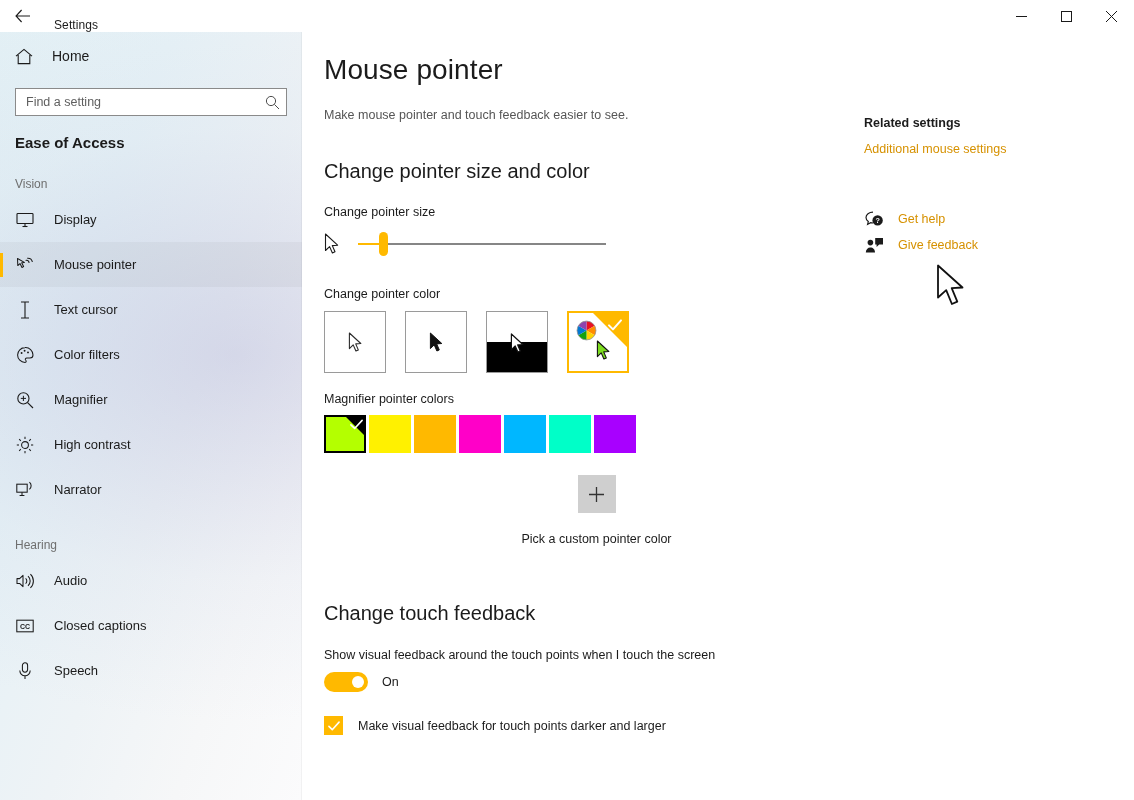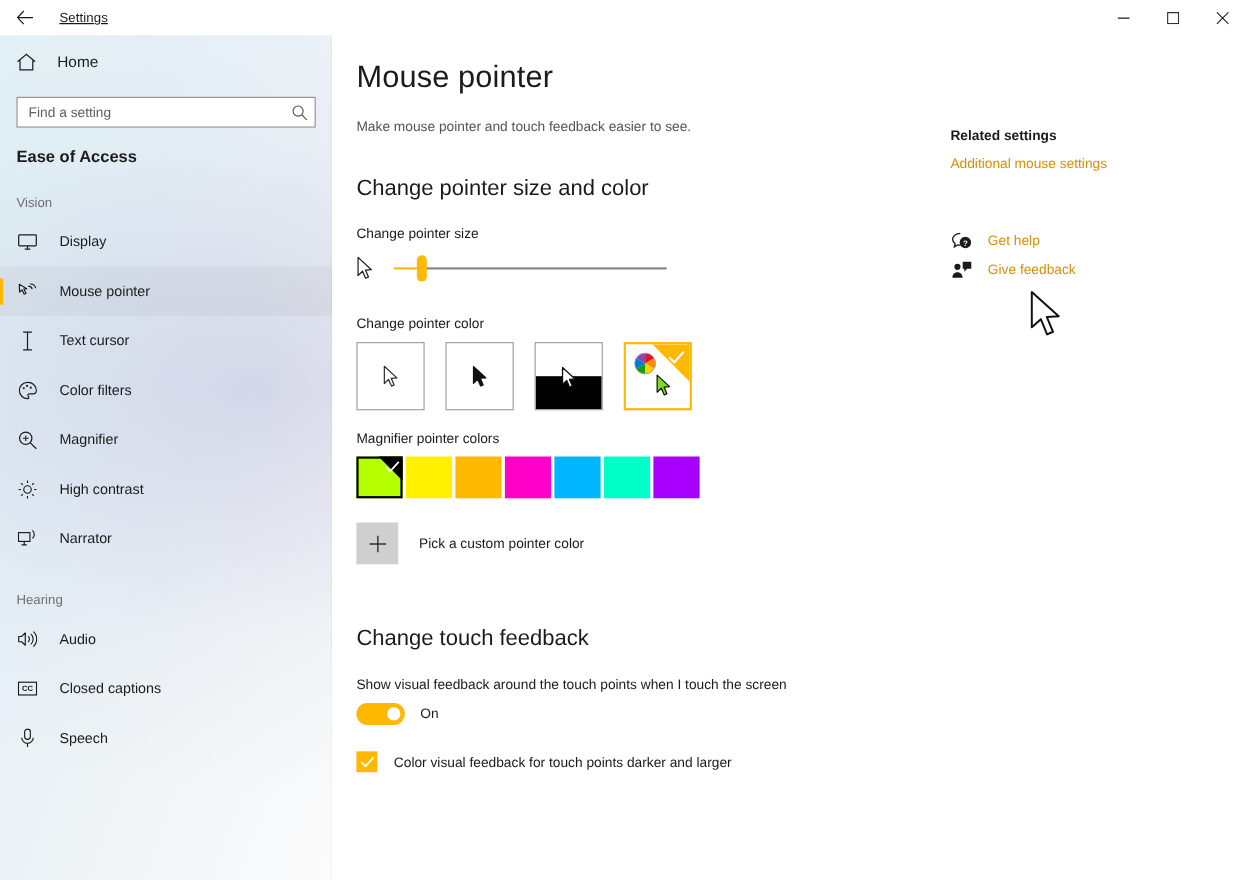--- a/index.html
+++ b/index.html
@@ -11,21 +11,21 @@
   }
   .window { position: relative; width: 1134px; height: 800px; display: flex; flex-direction: column; }
 
   
   .titlebar {
     height: 32px; flex: 0 0 32px;
     display: flex; align-items: stretch;
     background: transparent;
     position: relative; z-index: 20;
   }
-  .tb-left { display: flex; align-items: center; width: 302px; height: 32px; text-decoration: underline; }
+  .tb-left { display: flex; align-items: flex-end; width: 302px; height: 32px; }
   .back-btn {
     width: 46px; height: 32px;
     display: flex; align-items: center; justify-content: center;
     color: #1a1a1a;
   }
   .back-btn svg { display: block; }
   .tb-title {
     font-size: 12px; color: #1b1b1b; margin-left: 8px; letter-spacing: .1px;
   }
   .tb-spacer { flex: 1; }
@@ -153,21 +153,21 @@
   .swatches { display: flex; gap: 3px; margin-top: 9px; }
   .sw { width: 42px; height: 38px; position: relative; }
   .sw.sel { outline: 2px solid #000; outline-offset: -2px; }
   .sw .sw-corner {
     position: absolute; top: 0; right: 0; width: 0; height: 0;
     border-top: 22px solid #000; border-left: 22px solid transparent;
   }
   .sw .sw-check { position: absolute; top: 2px; right: 2px; color: #fff; }
 
   
-  .custom-row { display: flex; align-items: center; margin-top: 22px; gap: 19px; }
+  .custom-row { display: flex; align-items: center; margin-top: 22px; gap: 19px; flex-direction: column; }
   .plus-box {
     width: 38px; height: 38px; background: #cfcfcf;
     display: flex; align-items: center; justify-content: center; color: #333;
   }
   .custom-label { font-size: 12.5px; color: #1b1b1b; }
 
   
   .touch-desc { font-size: 12.5px; color: #1b1b1b; margin-top: 23px; }
   .toggle-row { display: flex; align-items: center; gap: 14px; margin-top: 10px; }
   .toggle {
@@ -495,21 +495,21 @@
           </div>
           <div class="toggle-state">On</div>
         </div>
 
         <div class="check-row">
           <div class="cbox">
             <svg width="14" height="14" viewBox="0 0 16 16">
               <path d="M2.2 8.4 L6 12.2 L13.8 3.6" fill="none" stroke="#fff" stroke-width="1.8" stroke-linecap="round" stroke-linejoin="round"></path>
             </svg>
           </div>
-          <div class="check-label">Color visual feedback for touch points darker and larger</div>
+          <div class="check-label">Make visual feedback for touch points darker and larger</div>
         </div>
 
       </div>
 
       <div class="rail">
         <div class="rail-head">Related settings</div>
         <div class="rail-link">Additional mouse settings</div>
 
         <div class="rail-help">
           <div class="help-row">

